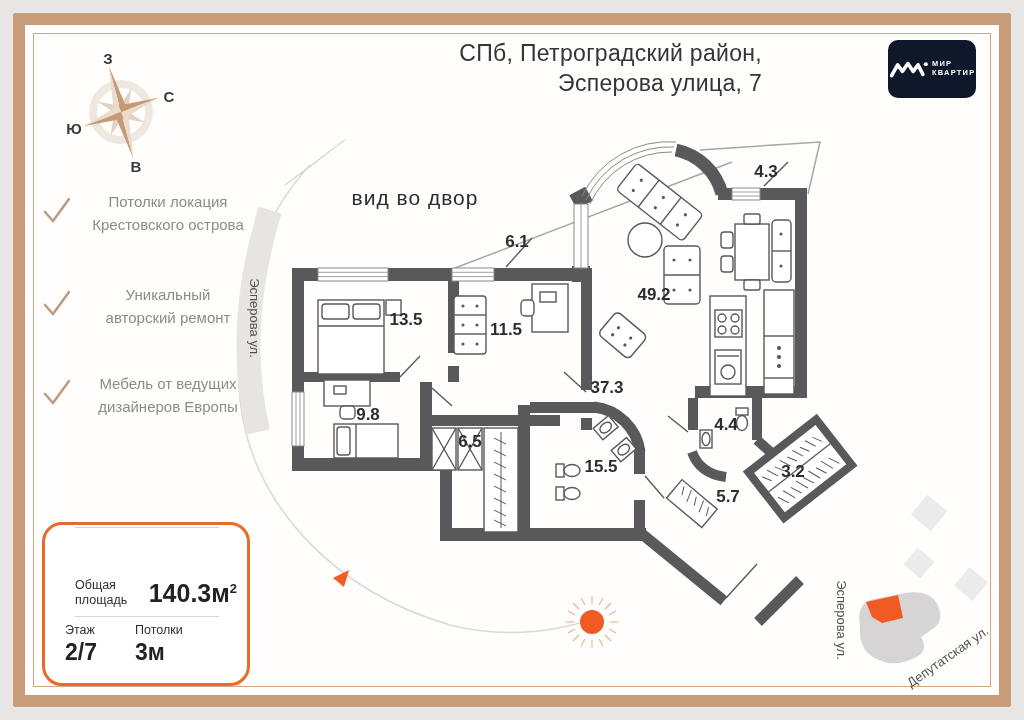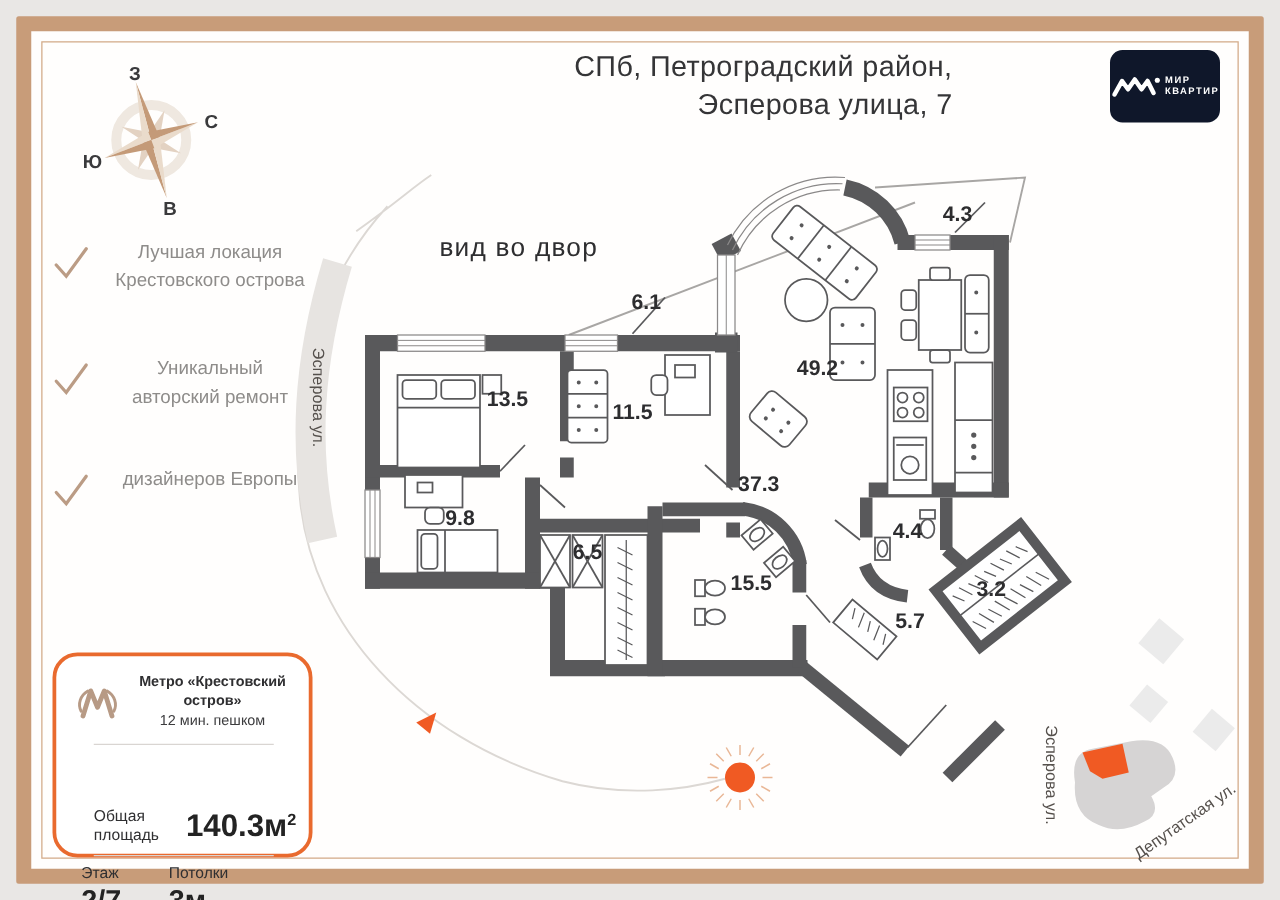--- a/index.html
+++ b/index.html
@@ -78,54 +78,44 @@
   <text x="145" y="80" text-anchor="middle" class="compass-letter">С</text>
   <text x="50" y="112" text-anchor="middle" class="compass-letter">Ю</text>
   <text x="112" y="150" text-anchor="middle" class="compass-letter">В</text>
 </svg>
 
 <div class="feature" style="top:190px;">
   <svg width="30" height="28" viewBox="0 0 30 28">
     <polyline points="3,16 11,25 27,3" fill="none" stroke="#bb9c85" stroke-width="2.6" stroke-linecap="round"></polyline>
   </svg>
   <div class="txt">
-    <div>Лучшая локация</div>
+    <div>Потолки локация</div>
     <div>Крестовского острова</div>
   </div>
 </div>
 <div class="feature" style="top:283px;">
   <svg width="30" height="28" viewBox="0 0 30 28">
     <polyline points="3,16 11,25 27,3" fill="none" stroke="#bb9c85" stroke-width="2.6" stroke-linecap="round"></polyline>
   </svg>
   <div class="txt">
     <div>Уникальный</div>
     <div>авторский ремонт</div>
   </div>
 </div>
 <div class="feature" style="top:372px;">
   <svg width="30" height="28" viewBox="0 0 30 28">
     <polyline points="3,16 11,25 27,3" fill="none" stroke="#bb9c85" stroke-width="2.6" stroke-linecap="round"></polyline>
   </svg>
   <div class="txt">
+    <div>Мебель от ведущих</div>
     <div>дизайнеров Европы</div>
   </div>
 </div>
 
 <div class="card">
-  <div class="card-row-metro">
-    <svg width="34" height="30" viewBox="0 0 44 38">
-      <polyline points="7,33 15,7 22,24 29,7 37,33" fill="none" stroke="#b79a85" stroke-width="5" stroke-linecap="round" stroke-linejoin="round"></polyline>
-      <path d="M5,28 A19 17 0 0 1 12,7" fill="none" stroke="#b79a85" stroke-width="3" stroke-linecap="round"></path>
-      <path d="M39,28 A19 17 0 0 0 32,7" fill="none" stroke="#b79a85" stroke-width="3" stroke-linecap="round"></path>
-    </svg>
-    <div class="metro-texts">
-      <div class="metro-name">Метро «Крестовский остров»</div>
-      <div class="metro-walk">12 мин. пешком</div>
-    </div>
-  </div>
   <hr>
   <div class="card-row-area">
     <div class="area-label">Общая площадь</div>
     <div class="big-val"><span>140.3м</span><sup>2</sup></div>
   </div>
   <hr>
   <div class="card-row-bottom">
     <div class="mini-col">
       <div class="lbl">Этаж</div>
       <div class="val">2/7</div>

